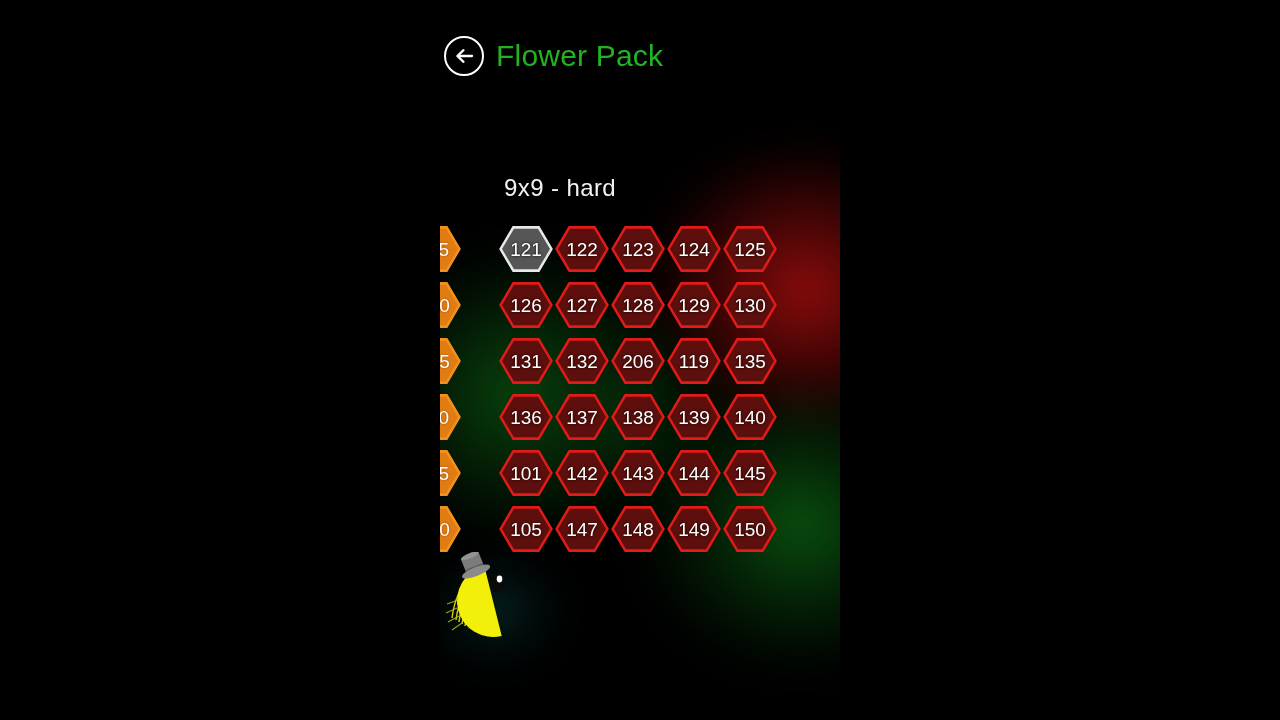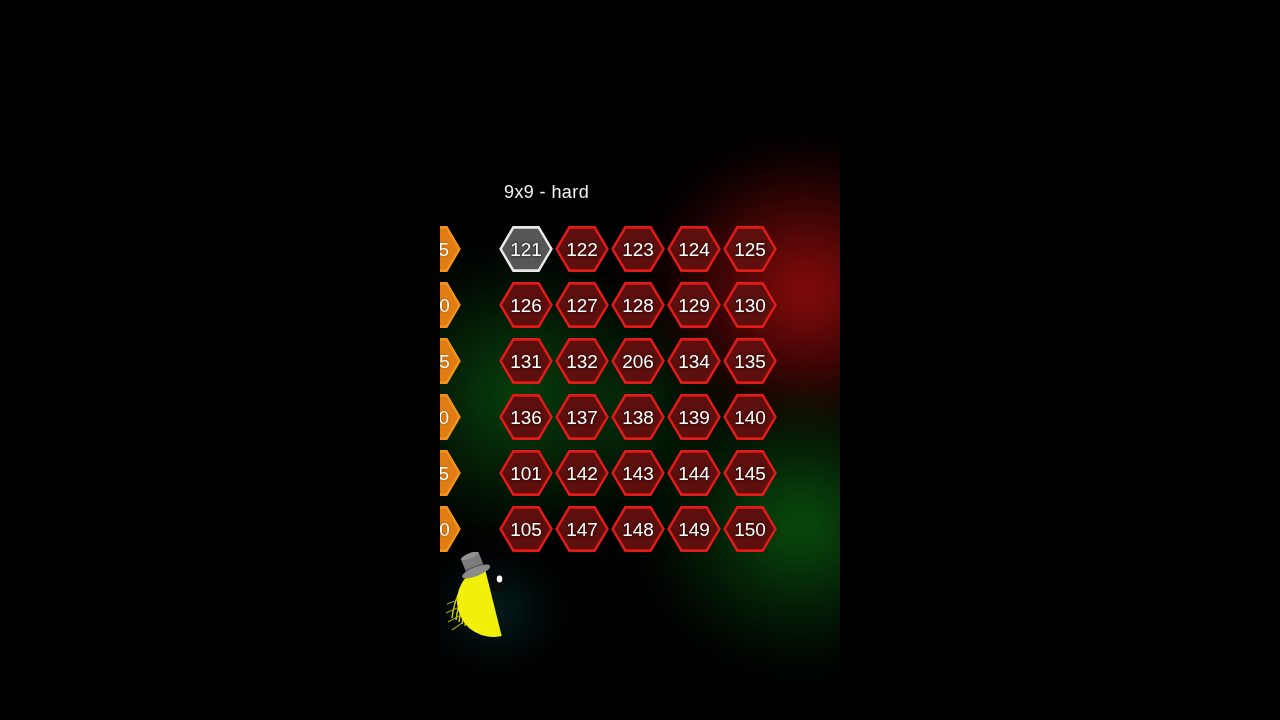--- a/index.html
+++ b/index.html
@@ -130,26 +130,25 @@
     white-space: nowrap;
     line-height: 1;
   }
 
   
   #section-heading {
     position: absolute;
     left: 64px;
     top: 174px;
     color: #f2f2f2;
-    font-size: 18px;
+    font-size: 24px;
     font-weight: 400;
     letter-spacing: 0.4px;
     z-index: 30;
     white-space: nowrap;
-    margin-top: 8px;
   }
 
   
   #level-grid {
     position: absolute;
     left: 58px;
     top: 221px;
     display: grid;
     grid-template-columns: repeat(5, 56px);
     grid-auto-rows: 56px;
@@ -263,20 +262,28 @@
 <div id="screen">
 
   <div id="content-panel">
 
     <div class="glow" id="glow-red-topright"></div>
     <div class="glow" id="glow-green-left"></div>
     <div class="glow" id="glow-green-center"></div>
     <div class="glow" id="glow-green-bottomright"></div>
     <div class="glow" id="glow-teal-bottomleft"></div>
 
+    <div id="header">
+      <div id="back-button">
+        <svg width="22" height="22" viewBox="0 0 22 22">
+          <path d="M19 11 H5.5 M10.5 5.2 L4.4 11 L10.5 16.8" fill="none" stroke="#ffffff" stroke-width="2.3" stroke-linecap="round" stroke-linejoin="round"></path>
+        </svg>
+      </div>
+      <div id="page-title">Flower Pack</div>
+    </div>
 
     <div id="section-heading">9x9 - hard</div>
 
     <div id="orange-edge-column">
         <div class="grid-cell">
           <div class="hex state-orange">
             <div class="hex-inner"></div>
             <div class="hex-core"></div>
             <span class="hex-label">115</span>
           </div>
@@ -407,21 +414,21 @@
           <div class="hex state-red">
             <div class="hex-inner"></div>
             <div class="hex-core"></div>
             <span class="hex-label">206</span>
           </div>
         </div>
         <div class="grid-cell">
           <div class="hex state-red">
             <div class="hex-inner"></div>
             <div class="hex-core"></div>
-            <span class="hex-label">134</span>
+            <span class="hex-label">119</span>
           </div>
         </div>
         <div class="grid-cell">
           <div class="hex state-red">
             <div class="hex-inner"></div>
             <div class="hex-core"></div>
             <span class="hex-label">135</span>
           </div>
         </div>
         <div class="grid-cell">

